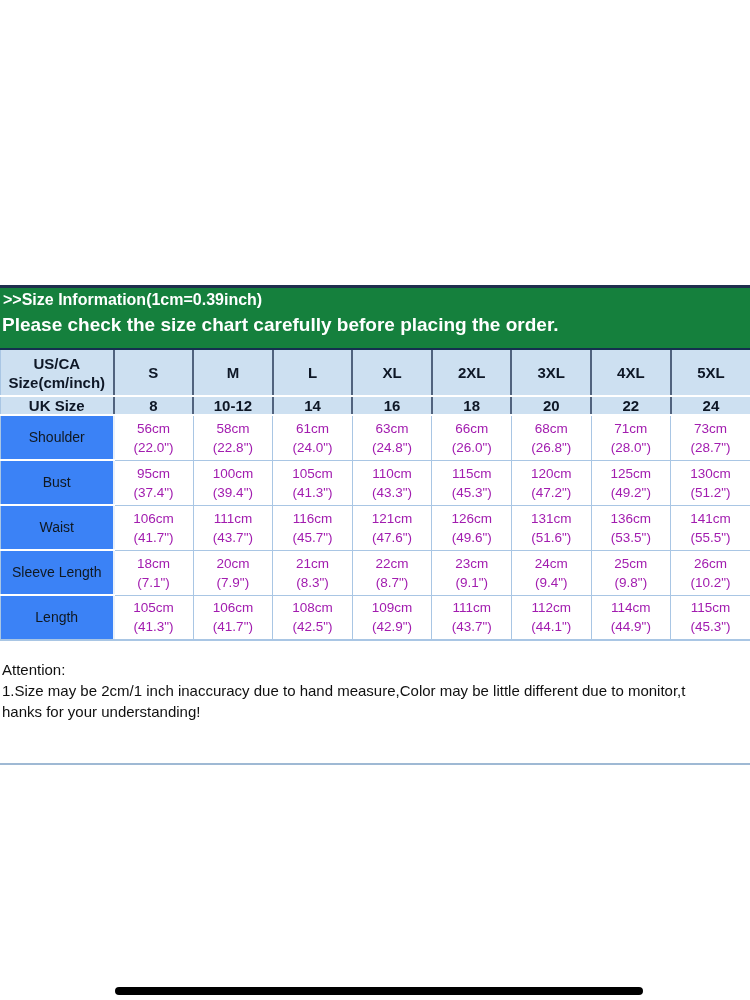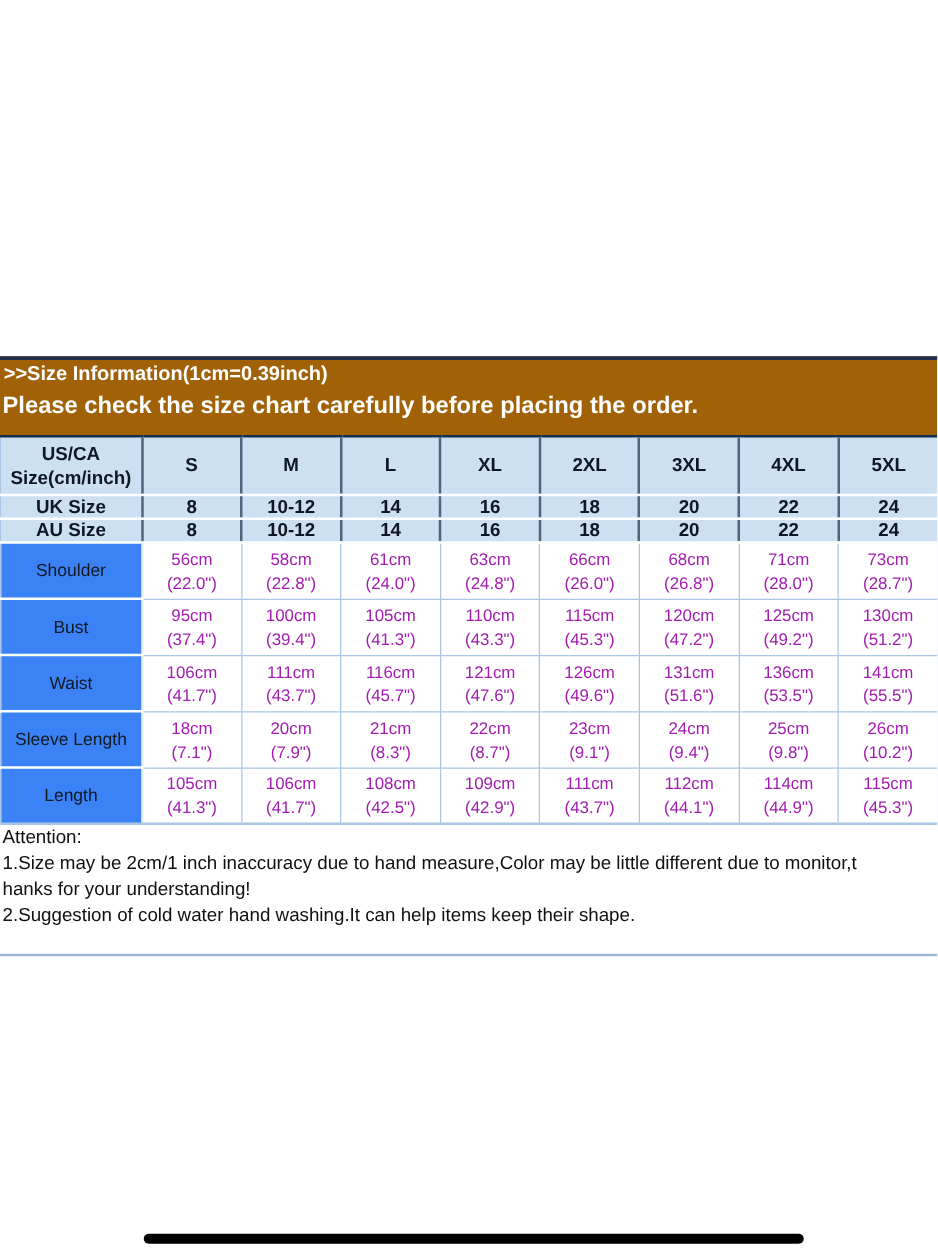--- a/index.html
+++ b/index.html
@@ -1,20 +1,20 @@
 <!DOCTYPE html>
 <html><head>
 <meta charset="utf-8">
 <style>
   html,body{margin:0;padding:0;background:#ffffff;}
   .page{position:relative;width:750px;height:1000px;background:#ffffff;overflow:hidden;
         font-family:"Liberation Sans",sans-serif;}
   
   .banner{position:absolute;left:0;top:285px;width:750px;height:63px;box-sizing:border-box;
-          background:#a16207;border-top:3px solid #1f2f4d;}
+          background:#15803d;border-top:3px solid #1f2f4d;}
   .banner .l1{color:#ffffff;font-weight:bold;font-size:16px;padding:3px 0 0 3px;letter-spacing:0px;}
   .banner .l2{color:#ffffff;font-weight:bold;font-size:19px;padding:5px 12px 0 2px;}
   
   table.size{position:absolute;left:0;top:348px;width:750px;border-collapse:collapse;table-layout:fixed;padding-left:13px;}
   col.c-label{width:113px;}
   col.c-size{width:79.6px;}
   td{text-align:center;vertical-align:middle;box-sizing:border-box;padding:0;}
   tr.hdr td{height:47px;background:#cde0f1;font-weight:bold;font-size:15px;color:#0e1726;
             border-left:2px solid #51637e;border-bottom:2px solid #ffffff;border-top:2px solid #14304f;}
   tr.hdr td:first-child{border-left:1px solid #a9c6e4;line-height:19px;}
@@ -76,31 +76,20 @@
       <td>UK Size</td>
       <td>8</td>
       <td>10-12</td>
       <td>14</td>
       <td>16</td>
       <td>18</td>
       <td>20</td>
       <td>22</td>
       <td>24</td>
     </tr>
-    <tr class="conv">
-      <td>AU Size</td>
-      <td>8</td>
-      <td>10-12</td>
-      <td>14</td>
-      <td>16</td>
-      <td>18</td>
-      <td>20</td>
-      <td>22</td>
-      <td>24</td>
-    </tr>
 
     <tr class="meas">
       <td class="lbl">Shoulder</td>
       <td>
             <div>56cm</div>
             <div>(22.0")</div>
           </td>
       <td>
             <div>58cm</div>
             <div>(22.8")</div>
@@ -270,20 +259,19 @@
             <div>(45.3")</div>
           </td>
     </tr>
   </tbody>
     </table>
 
   <div class="attention">
     <div>Attention:</div>
     <div>1.Size may be 2cm/1 inch inaccuracy due to hand measure,Color may be little different due to monitor,t</div>
     <div>hanks for your understanding!</div>
-    <div>2.Suggestion of cold water hand washing.It can help items keep their shape.</div>
   </div>
 
   <div class="divider"></div>
 
   <div class="bottom-bar"></div>
 
 </div>
 
 </body></html>

